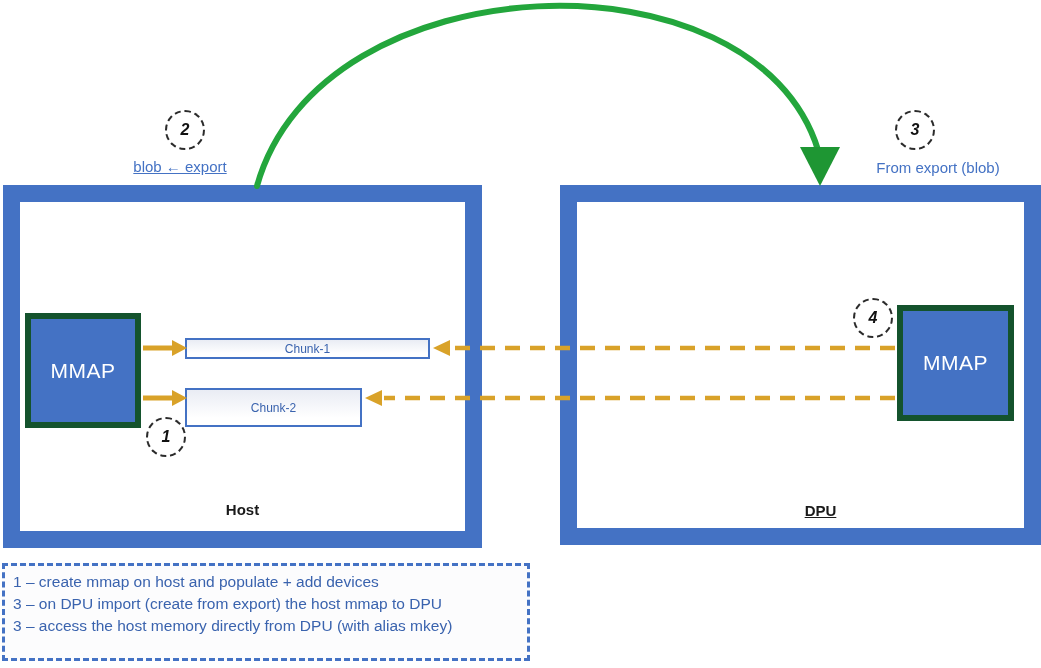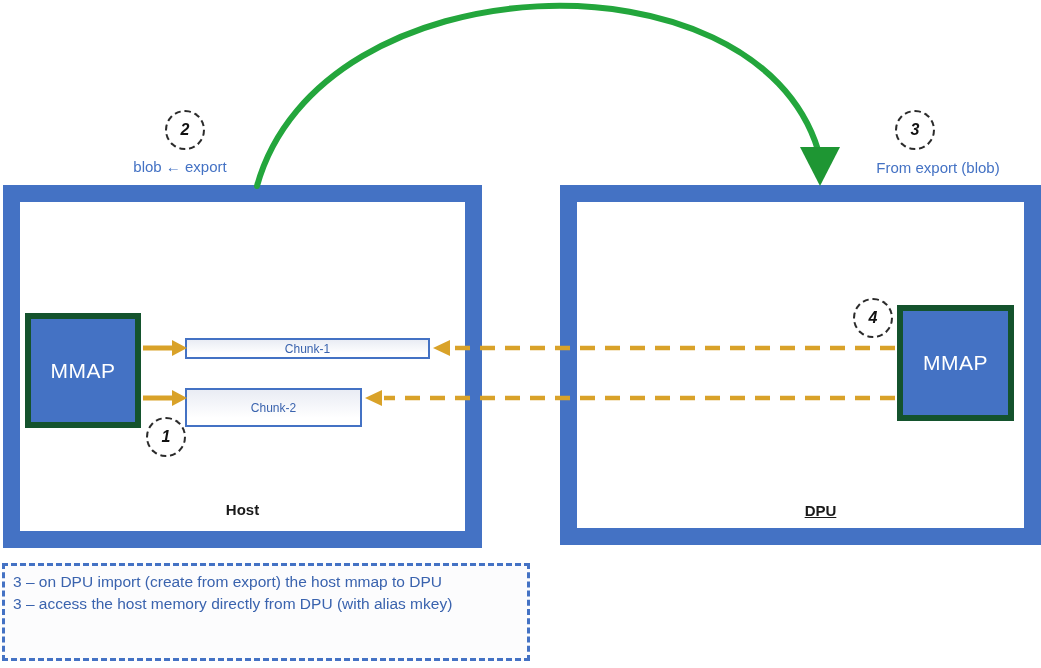--- a/index.html
+++ b/index.html
@@ -39,21 +39,21 @@
     display:flex;align-items:center;justify-content:center;
     font-size:16px;font-weight:bold;font-style:italic;color:#111111;
   }
   .c1{left:146px;top:417px;}
   .c2{left:165px;top:110px;}
   .c3{left:895px;top:110px;}
   .c4{left:853px;top:298px;}
   .caption{
     position:absolute;color:#4472C4;font-size:15px;text-align:center;z-index:11;
   }
-  .cap2{left:100px;top:158px;width:160px;}
+  .cap2{left:100px;top:158px;width:160px;text-decoration:underline;}
   .cap3{left:858px;top:159px;width:160px;}
   .legend{
     position:absolute;left:2px;top:563px;width:528px;height:98px;box-sizing:border-box;
     border:3px dashed #4472C4;background:#fcfcfd;padding:5px 8px 0 8px;z-index:3;
   }
   .legend-line{
     color:#3A63AE;font-size:15.5px;line-height:22px;white-space:nowrap;
   }
   .arrow-layer{
     position:absolute;left:0;top:0;width:1041px;height:668px;z-index:10;pointer-events:none;
@@ -78,20 +78,21 @@
 
   <div class="step-circle c1">1</div>
   <div class="step-circle c2">2</div>
   <div class="step-circle c3">3</div>
   <div class="step-circle c4">4</div>
 
   <div class="caption cap2">blob ← export</div>
   <div class="caption cap3">From export (blob)</div>
 
   <div class="legend">
+    <div class="legend-line">1 – create mmap on host and populate + add devices</div>
     <div class="legend-line">3 – on DPU import (create from export) the host mmap to DPU</div>
     <div class="legend-line">3 – access the host memory directly from DPU (with alias mkey)</div>
   </div>
 
   <svg class="arrow-layer" width="1041" height="668" viewBox="0 0 1041 668">
 
     <g>
       <path d="M 257 186 C 320 -40, 755 -55, 818 150" fill="none" stroke="#23A63C" stroke-width="6" stroke-linecap="round"></path>
       <polygon points="800,147 840,147 820,186" fill="#1E9633"></polygon>
     </g>

